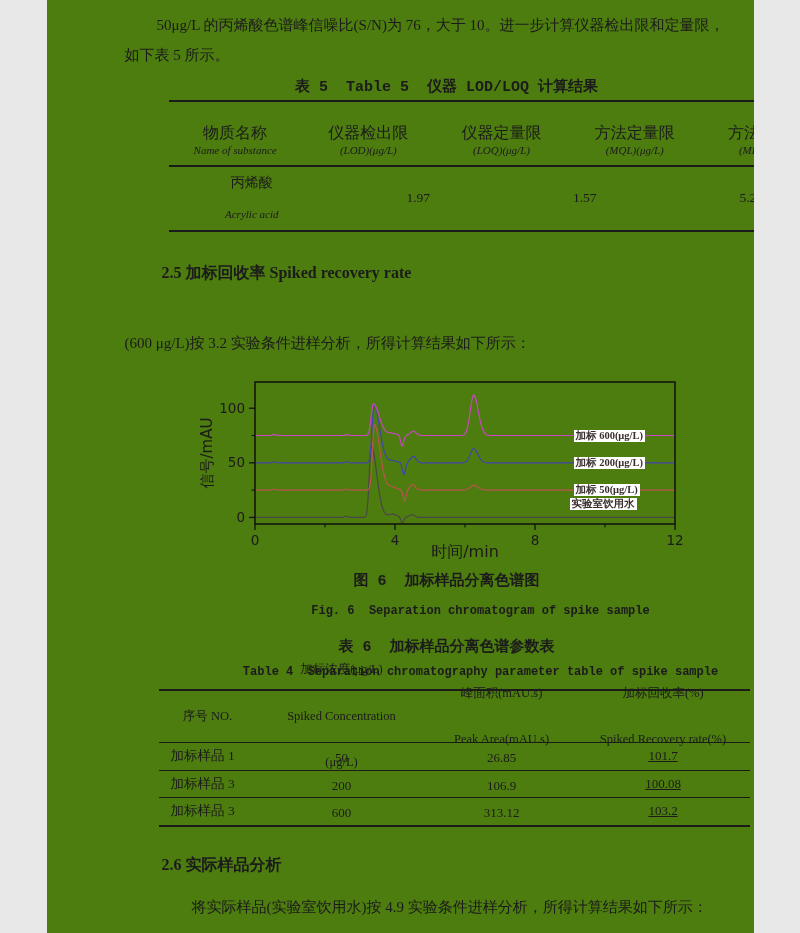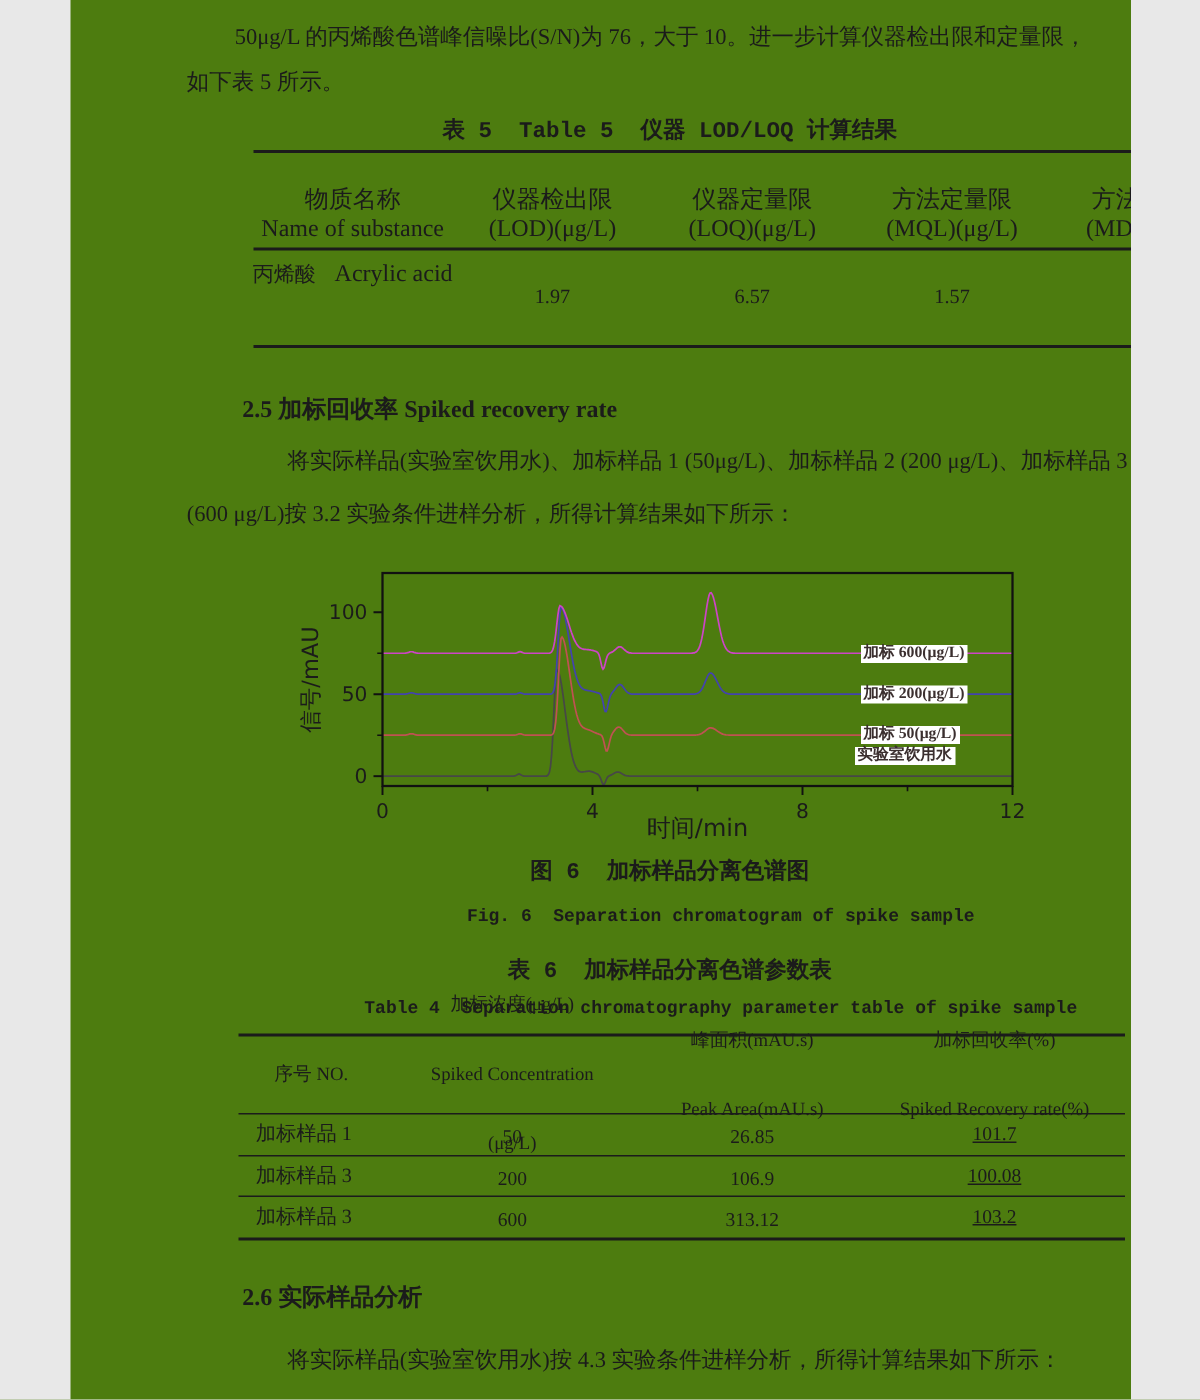--- a/index.html
+++ b/index.html
@@ -15,23 +15,23 @@
   .cap-zh{font-size:15px;}
   .cap-en{font-size:12px;padding-left:34px;}
 
   
   .t5{left:122px;top:100px;width:666px;height:128px;
       border-top:2px solid #1b1b1b;border-bottom:2px solid #1b1b1b;}
   .t5-header{display:flex;height:63px;border-bottom:2px solid #1b1b1b;}
   .t5-col{flex:1;display:flex;flex-direction:column;justify-content:space-between;
           padding:21px 0 10px 0;text-align:center;}
   .t5-zh{font-size:14px;}
-  .t5-en{font-size:16px;}
+  .t5-en{font-size:11px;font-style:italic;}
   .t5-row{display:flex;height:61px;}
-  .t5-name{flex:1;display:flex;flex-direction:row;justify-content:space-between;
+  .t5-name{flex:1;display:flex;flex-direction:column;justify-content:space-between;
            padding:7px 0 8px 0;text-align:center;}
   .t5-val{flex:1;display:flex;align-items:center;justify-content:center;font-size:13.5px;}
 
   
   .t6{left:112px;top:689px;width:591px;border-top:2px solid #1b1b1b;}
   .t6-header{display:flex;height:51px;border-bottom:1.5px solid #1b1b1b;align-items:center;}
   .t6-hcol{text-align:center;font-size:12.5px;line-height:15.5px;white-space:pre;}
   .t6-row{display:flex;height:26.5px;border-bottom:1.5px solid #1b1b1b;align-items:center;}
   .t6-row.last{border-bottom:2px solid #1b1b1b;}
   .t6-c0{width:98px;padding-left:12px;box-sizing:border-box;font-size:13.5px;white-space:pre;}
@@ -82,28 +82,26 @@
         <span>方法检出限</span>
         <span class="t5-en">(MDL)(μg/L)</span>
       </div>
     </div>
     <div class="t5-row">
       <div class="t5-name">
         <span class="t5-zh">丙烯酸</span>
         <span class="t5-en">Acrylic acid</span>
       </div>
       <div class="t5-val">1.97</div>
-      <div class="t5-val">6.57</div>
       <div class="t5-val">1.57</div>
       <div class="t5-val">5.25</div>
     </div>
   </div>
 
   <div class="abs h2" style="left:115px;top:263px;">2.5 加标回收率 Spiked recovery rate</div>
-  <div class="abs line" style="left:145px;top:299px;">将实际样品(实验室饮用水)、加标样品 1 (50μg/L)、加标样品 2 (200 μg/L)、加标样品 3</div>
   <div class="abs line" style="left:78px;top:334px;">(600 μg/L)按 3.2 实验条件进样分析，所得计算结果如下所示：</div>
 
   <div class="abs chart">
     <svg id="chart-svg" width="560" height="200" viewBox="0 0 560 200">
         <defs>
           <clipPath id="plotclip">
             <rect x="88" y="14" width="420" height="142"></rect>
           </clipPath>
         </defs>
         <path d="M88.0 149.4L88.7 149.4L89.4 149.4L90.1 149.4L90.8 149.4L91.5 149.4L92.2 149.4L92.9 149.4L93.6 149.4L94.3 149.4L95.0 149.4L95.7 149.4L96.4 149.4L97.1 149.4L97.8 149.4L98.5 149.4L99.2 149.4L99.9 149.4L100.6 149.4L101.3 149.4L102.0 149.4L102.7 149.4L103.4 149.4L104.1 149.4L104.8 149.4L105.5 149.4L106.2 149.4L106.9 149.4L107.6 149.4L108.3 149.4L109.0 149.4L109.7 149.4L110.4 149.4L111.1 149.4L111.8 149.4L112.5 149.4L113.2 149.4L113.9 149.4L114.6 149.4L115.3 149.4L116.0 149.4L116.7 149.4L117.4 149.4L118.1 149.4L118.8 149.4L119.5 149.4L120.2 149.4L120.9 149.4L121.6 149.4L122.3 149.4L123.0 149.4L123.7 149.4L124.4 149.4L125.1 149.4L125.8 149.4L126.5 149.4L127.2 149.4L127.9 149.4L128.6 149.4L129.3 149.4L130.0 149.4L130.7 149.4L131.4 149.4L132.1 149.4L132.8 149.4L133.5 149.4L134.2 149.4L134.9 149.4L135.6 149.4L136.3 149.4L137.0 149.4L137.7 149.4L138.4 149.4L139.1 149.4L139.8 149.4L140.5 149.4L141.2 149.4L141.9 149.4L142.6 149.4L143.3 149.4L144.0 149.4L144.7 149.4L145.4 149.4L146.1 149.4L146.8 149.4L147.5 149.4L148.2 149.4L148.9 149.4L149.6 149.4L150.3 149.4L151.0 149.4L151.7 149.4L152.4 149.4L153.1 149.4L153.8 149.4L154.5 149.4L155.2 149.4L155.9 149.4L156.6 149.4L157.3 149.4L158.0 149.4L158.7 149.4L159.4 149.4L160.1 149.4L160.8 149.4L161.5 149.4L162.2 149.4L162.9 149.4L163.6 149.4L164.3 149.4L165.0 149.4L165.7 149.4L166.4 149.4L167.1 149.4L167.8 149.4L168.5 149.4L169.2 149.4L169.9 149.4L170.6 149.4L171.3 149.4L172.0 149.4L172.7 149.4L173.4 149.4L174.1 149.4L174.8 149.4L175.5 149.4L176.2 149.3L176.9 149.0L177.6 148.6L178.3 148.2L179.0 148.0L179.7 148.2L180.4 148.6L181.1 149.0L181.8 149.3L182.5 149.4L183.2 149.4L183.9 149.4L184.6 149.4L185.3 149.4L186.0 149.4L186.7 149.4L187.4 149.4L188.1 149.4L188.8 149.4L189.5 149.4L190.2 149.4L190.9 149.4L191.6 149.4L192.3 149.4L193.0 149.4L193.7 149.4L194.4 149.4L195.1 149.4L195.8 149.4L196.5 149.4L197.2 149.4L197.9 149.1L198.6 148.4L199.3 146.7L200.0 142.9L200.7 135.8L201.4 124.8L202.1 110.3L202.8 94.9L203.5 83.0L204.2 78.4L204.9 79.0L205.6 80.6L206.3 83.3L207.0 86.8L207.7 91.0L208.4 95.8L209.1 101.0L209.8 106.4L210.5 111.7L211.2 116.9L211.9 121.8L212.6 126.3L213.3 130.4L214.0 134.0L214.7 137.0L215.4 139.6L216.1 141.6L216.8 143.3L217.5 144.5L218.2 145.4L218.9 146.1L219.6 146.4L220.3 146.6L221.0 146.7L221.7 146.6L222.4 146.5L223.1 146.4L223.8 146.2L224.5 146.2L225.2 146.1L225.9 146.1L226.6 146.2L227.3 146.4L228.0 146.6L228.7 146.9L229.4 147.2L230.1 147.5L230.8 147.8L231.5 148.2L232.2 148.8L232.9 149.9L233.6 151.5L234.3 153.5L235.0 154.9L235.7 155.0L236.4 153.8L237.1 152.0L237.8 150.5L238.5 149.6L239.2 149.2L239.9 148.9L240.6 148.6L241.3 148.2L242.0 147.8L242.7 147.4L243.4 147.0L244.1 146.8L244.8 146.7L245.5 146.8L246.2 147.0L246.9 147.4L247.6 147.8L248.3 148.2L249.0 148.6L249.7 148.9L250.4 149.1L251.1 149.2L251.8 149.3L252.5 149.4L253.2 149.4L253.9 149.4L254.6 149.4L255.3 149.4L256.0 149.4L256.7 149.4L257.4 149.4L258.1 149.4L258.8 149.4L259.5 149.4L260.2 149.4L260.9 149.4L261.6 149.4L262.3 149.4L263.0 149.4L263.7 149.4L264.4 149.4L265.1 149.4L265.8 149.4L266.5 149.4L267.2 149.4L267.9 149.4L268.6 149.4L269.3 149.4L270.0 149.4L270.7 149.4L271.4 149.4L272.1 149.4L272.8 149.4L273.5 149.4L274.2 149.4L274.9 149.4L275.6 149.4L276.3 149.4L277.0 149.4L277.7 149.4L278.4 149.4L279.1 149.4L279.8 149.4L280.5 149.4L281.2 149.4L281.9 149.4L282.6 149.4L283.3 149.4L284.0 149.4L284.7 149.4L285.4 149.4L286.1 149.4L286.8 149.4L287.5 149.4L288.2 149.4L288.9 149.4L289.6 149.4L290.3 149.4L291.0 149.4L291.7 149.4L292.4 149.4L293.1 149.4L293.8 149.4L294.5 149.4L295.2 149.4L295.9 149.4L296.6 149.4L297.3 149.4L298.0 149.4L298.7 149.4L299.4 149.4L300.1 149.4L300.8 149.4L301.5 149.4L302.2 149.4L302.9 149.4L303.6 149.4L304.3 149.4L305.0 149.4L305.7 149.4L306.4 149.4L307.1 149.4L307.8 149.4L308.5 149.4L309.2 149.4L309.9 149.4L310.6 149.4L311.3 149.4L312.0 149.4L312.7 149.4L313.4 149.4L314.1 149.4L314.8 149.4L315.5 149.4L316.2 149.4L316.9 149.4L317.6 149.4L318.3 149.4L319.0 149.4L319.7 149.4L320.4 149.4L321.1 149.4L321.8 149.4L322.5 149.4L323.2 149.4L323.9 149.4L324.6 149.4L325.3 149.4L326.0 149.4L326.7 149.4L327.4 149.4L328.1 149.4L328.8 149.4L329.5 149.4L330.2 149.4L330.9 149.4L331.6 149.4L332.3 149.4L333.0 149.4L333.7 149.4L334.4 149.4L335.1 149.4L335.8 149.4L336.5 149.4L337.2 149.4L337.9 149.4L338.6 149.4L339.3 149.4L340.0 149.4L340.7 149.4L341.4 149.4L342.1 149.4L342.8 149.4L343.5 149.4L344.2 149.4L344.9 149.4L345.6 149.4L346.3 149.4L347.0 149.4L347.7 149.4L348.4 149.4L349.1 149.4L349.8 149.4L350.5 149.4L351.2 149.4L351.9 149.4L352.6 149.4L353.3 149.4L354.0 149.4L354.7 149.4L355.4 149.4L356.1 149.4L356.8 149.4L357.5 149.4L358.2 149.4L358.9 149.4L359.6 149.4L360.3 149.4L361.0 149.4L361.7 149.4L362.4 149.4L363.1 149.4L363.8 149.4L364.5 149.4L365.2 149.4L365.9 149.4L366.6 149.4L367.3 149.4L368.0 149.4L368.7 149.4L369.4 149.4L370.1 149.4L370.8 149.4L371.5 149.4L372.2 149.4L372.9 149.4L373.6 149.4L374.3 149.4L375.0 149.4L375.7 149.4L376.4 149.4L377.1 149.4L377.8 149.4L378.5 149.4L379.2 149.4L379.9 149.4L380.6 149.4L381.3 149.4L382.0 149.4L382.7 149.4L383.4 149.4L384.1 149.4L384.8 149.4L385.5 149.4L386.2 149.4L386.9 149.4L387.6 149.4L388.3 149.4L389.0 149.4L389.7 149.4L390.4 149.4L391.1 149.4L391.8 149.4L392.5 149.4L393.2 149.4L393.9 149.4L394.6 149.4L395.3 149.4L396.0 149.4L396.7 149.4L397.4 149.4L398.1 149.4L398.8 149.4L399.5 149.4L400.2 149.4L400.9 149.4L401.6 149.4L402.3 149.4L403.0 149.4L403.7 149.4L404.4 149.4L405.1 149.4L405.8 149.4L406.5 149.4L407.2 149.4L407.9 149.4L408.6 149.4L409.3 149.4L410.0 149.4L410.7 149.4L411.4 149.4L412.1 149.4L412.8 149.4L413.5 149.4L414.2 149.4L414.9 149.4L415.6 149.4L416.3 149.4L417.0 149.4L417.7 149.4L418.4 149.4L419.1 149.4L419.8 149.4L420.5 149.4L421.2 149.4L421.9 149.4L422.6 149.4L423.3 149.4L424.0 149.4L424.7 149.4L425.4 149.4L426.1 149.4L426.8 149.4L427.5 149.4L428.2 149.4L428.9 149.4L429.6 149.4L430.3 149.4L431.0 149.4L431.7 149.4L432.4 149.4L433.1 149.4L433.8 149.4L434.5 149.4L435.2 149.4L435.9 149.4L436.6 149.4L437.3 149.4L438.0 149.4L438.7 149.4L439.4 149.4L440.1 149.4L440.8 149.4L441.5 149.4L442.2 149.4L442.9 149.4L443.6 149.4L444.3 149.4L445.0 149.4L445.7 149.4L446.4 149.4L447.1 149.4L447.8 149.4L448.5 149.4L449.2 149.4L449.9 149.4L450.6 149.4L451.3 149.4L452.0 149.4L452.7 149.4L453.4 149.4L454.1 149.4L454.8 149.4L455.5 149.4L456.2 149.4L456.9 149.4L457.6 149.4L458.3 149.4L459.0 149.4L459.7 149.4L460.4 149.4L461.1 149.4L461.8 149.4L462.5 149.4L463.2 149.4L463.9 149.4L464.6 149.4L465.3 149.4L466.0 149.4L466.7 149.4L467.4 149.4L468.1 149.4L468.8 149.4L469.5 149.4L470.2 149.4L470.9 149.4L471.6 149.4L472.3 149.4L473.0 149.4L473.7 149.4L474.4 149.4L475.1 149.4L475.8 149.4L476.5 149.4L477.2 149.4L477.9 149.4L478.6 149.4L479.3 149.4L480.0 149.4L480.7 149.4L481.4 149.4L482.1 149.4L482.8 149.4L483.5 149.4L484.2 149.4L484.9 149.4L485.6 149.4L486.3 149.4L487.0 149.4L487.7 149.4L488.4 149.4L489.1 149.4L489.8 149.4L490.5 149.4L491.2 149.4L491.9 149.4L492.6 149.4L493.3 149.4L494.0 149.4L494.7 149.4L495.4 149.4L496.1 149.4L496.8 149.4L497.5 149.4L498.2 149.4L498.9 149.4L499.6 149.4L500.3 149.4L501.0 149.4L501.7 149.4L502.4 149.4L503.1 149.4L503.8 149.4L504.5 149.4L505.2 149.4L505.9 149.4L506.6 149.4L507.3 149.4L508.0 149.4" fill="none" stroke="#474747" stroke-width="1.15" clip-path="url(#plotclip)"></path>
@@ -179,15 +177,15 @@
     </div>
     <div class="t6-row last">
       <div class="t6-c0">加标样品 3</div>
       <div class="t6-c1">600</div>
       <div class="t6-c2">313.12</div>
       <div class="t6-c3">103.2</div>
     </div>
   </div>
 
   <div class="abs h2" style="left:115px;top:855px;">2.6 实际样品分析</div>
-  <div class="abs line" style="left:145px;top:898px;">将实际样品(实验室饮用水)按 4.3 实验条件进样分析，所得计算结果如下所示：</div>
+  <div class="abs line" style="left:145px;top:898px;">将实际样品(实验室饮用水)按 4.9 实验条件进样分析，所得计算结果如下所示：</div>
 
 </div>
 
 </body></html>

